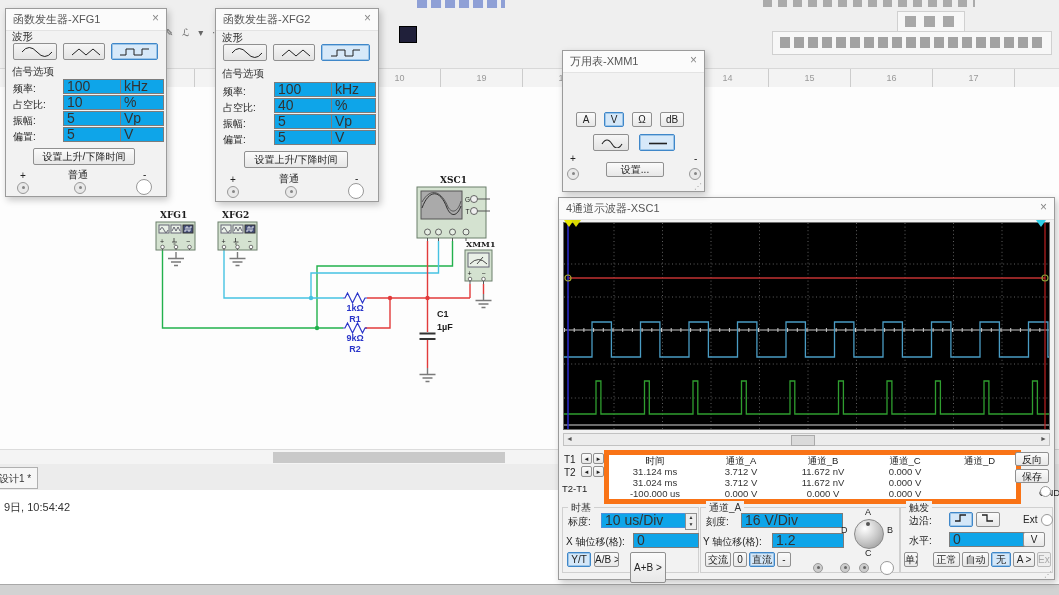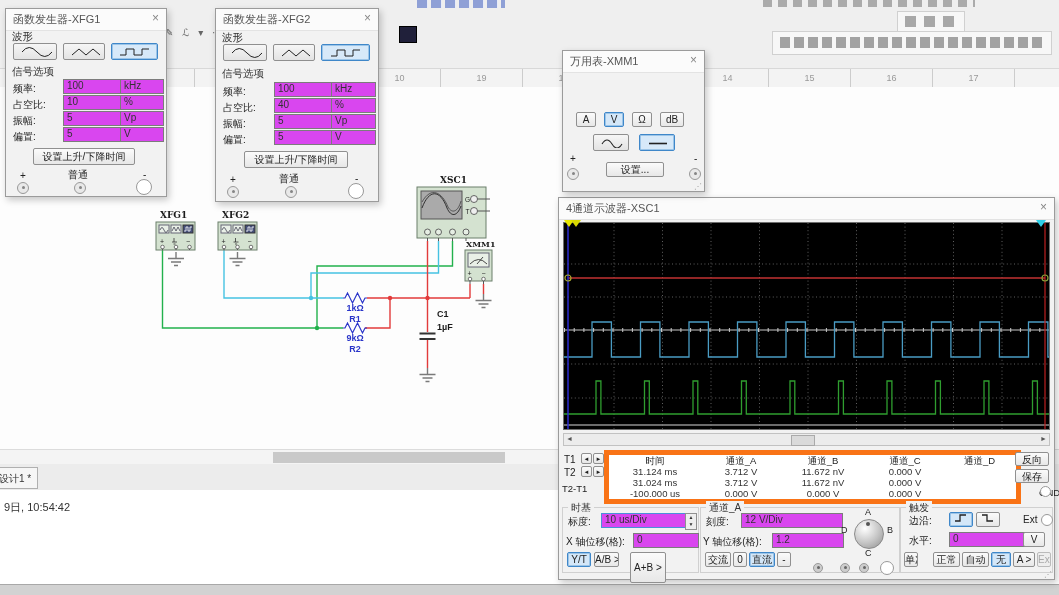--- a/index.html
+++ b/index.html
@@ -10,21 +10,21 @@
   .win{position:absolute;background:#f2f2f2;border:1px solid #9b9b9b;box-shadow:2px 3px 7px rgba(0,0,0,.22)}
   .ttl{position:relative;height:18px;background:#fbfbfb;border-bottom:1px solid #e3e3e3;
     padding:3px 0 0 7px;color:#555;font-size:11px;white-space:nowrap}
   .x{position:absolute;right:7px;top:2px;color:#888;font-size:12px;cursor:default}
   
   .btn{position:absolute;background:linear-gradient(#fbfbfb,#e7e7e7);border:1px solid #909090;
     border-radius:2px;font-size:10px;color:#222;text-align:center;line-height:13px;padding:0;
     font-family:"Liberation Sans",sans-serif;white-space:nowrap;overflow:hidden}
   .sel{background:#d4e7f8;border-color:#3f87c9;box-shadow:0 0 0 1px #9cc5e8 inset}
   .dis{color:#aaa;border-color:#bbb;background:#eee}
-  .inp{position:absolute;background:#d946ef;border:1px solid #7c7c7c;font-size:10px;line-height:12px;
+  .inp{position:absolute;background:#0ea5e9;border:1px solid #7c7c7c;font-size:14px;line-height:12px;
     padding:0 3px;white-space:nowrap;overflow:hidden}
   .lbl{position:absolute;font-size:10px;color:#222;white-space:nowrap}
   .sect{position:absolute;font-size:10.5px;color:#333;white-space:nowrap}
   
   .sock{position:absolute;width:10px;height:10px;border-radius:50%;background:#e9e9e9;border:1px solid #999}
   .sock.dot::after{content:"";display:block;width:3px;height:3px;border-radius:50%;background:#858585;margin:3px auto}
   .sock.big{width:14px;height:14px;background:#fff}
   
   #ruler{position:absolute;left:0;top:68px;width:1059px;height:18px;background:#f3f3f3;
     border-top:1px solid #d8d8d8;border-bottom:1px solid #c2c2c2}
@@ -286,21 +286,21 @@
       <span class="lbl" style="left:3px;top:27px">X 轴位移(格):</span>
       <div class="inp" style="left:70px;top:25px;width:58px;height:13px">0</div>
       <button class="btn sel" style="left:4px;top:44px;width:24px;height:15px">Y/T</button>
       <button class="btn" style="left:31px;top:44px;width:25px;height:15px">A/B &gt;</button>
       <button class="btn" style="left:67px;top:44px;width:36px;height:31px">A+B &gt;</button>
     </div>
 
     <div class="grp" style="left:141px;top:309px;width:198px;height:64px">
       <span class="glab">通道_A</span>
       <span class="lbl" style="left:5px;top:7px">刻度:</span>
-      <div class="inp" style="left:40px;top:5px;width:94px;height:13px">12  V/Div</div>
+      <div class="inp" style="left:40px;top:5px;width:94px;height:13px">16  V/Div</div>
       <span class="lbl" style="left:2px;top:27px">Y 轴位移(格):</span>
       <div class="inp" style="left:71px;top:25px;width:64px;height:13px">1.2</div>
       <button class="btn" style="left:4px;top:44px;width:26px;height:15px">交流</button>
       <button class="btn" style="left:32px;top:44px;width:14px;height:15px">0</button>
       <button class="btn sel" style="left:48px;top:44px;width:26px;height:15px">直流</button>
       <button class="btn" style="left:76px;top:44px;width:14px;height:15px">-</button>
       <div style="position:absolute;left:153px;top:11px;width:28px;height:28px;border-radius:50%;border:1px solid #8a8a8a;background:radial-gradient(circle at 35% 30%,#ffffff,#c4c4c4 55%,#8e8e8e)"></div>
       <span style="position:absolute;left:165px;top:14px;width:4px;height:4px;border-radius:50%;background:#555"></span>
       <span class="knoblbl" style="left:164px;top:-1px">A</span>
       <span class="knoblbl" style="left:186px;top:17px">B</span>

